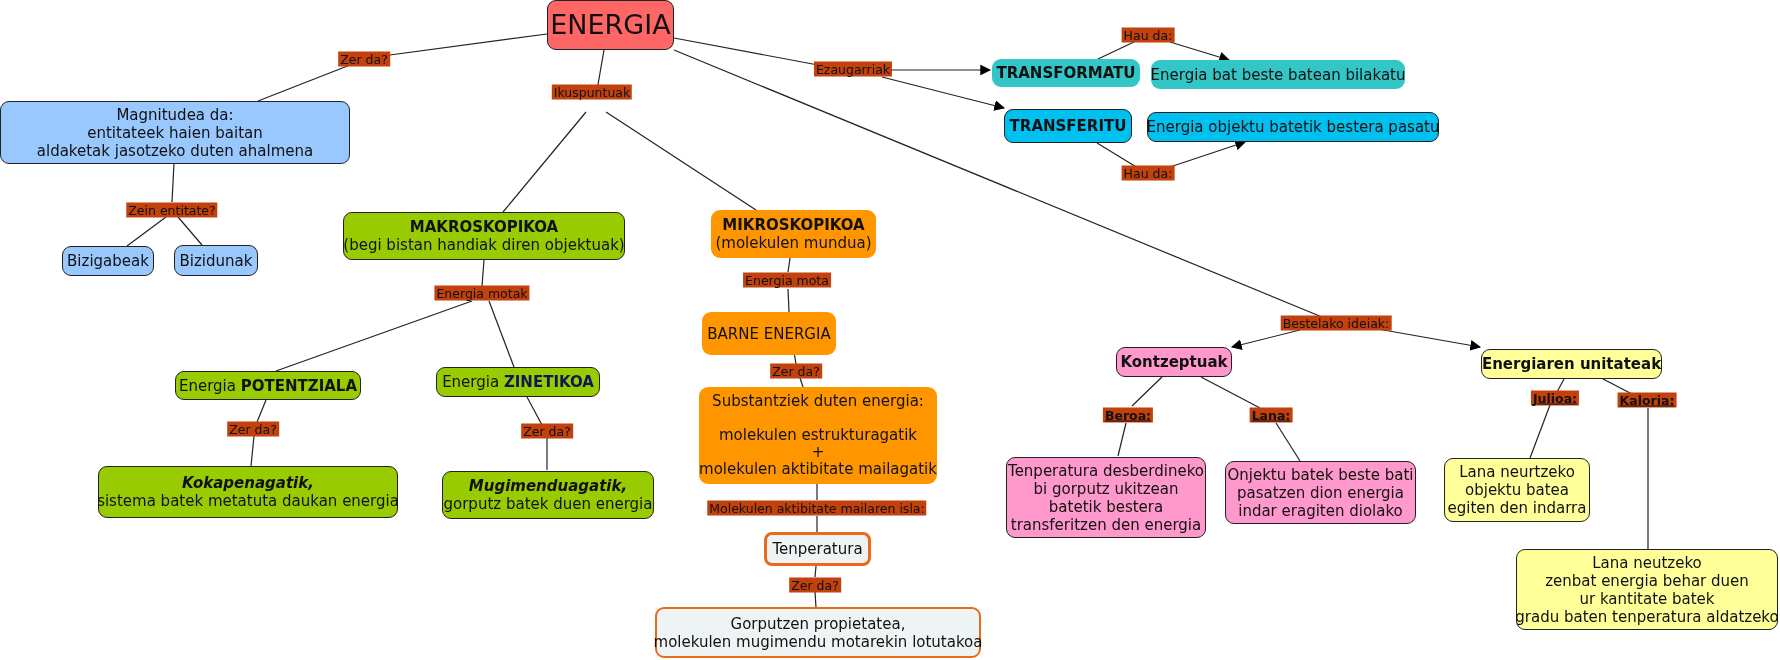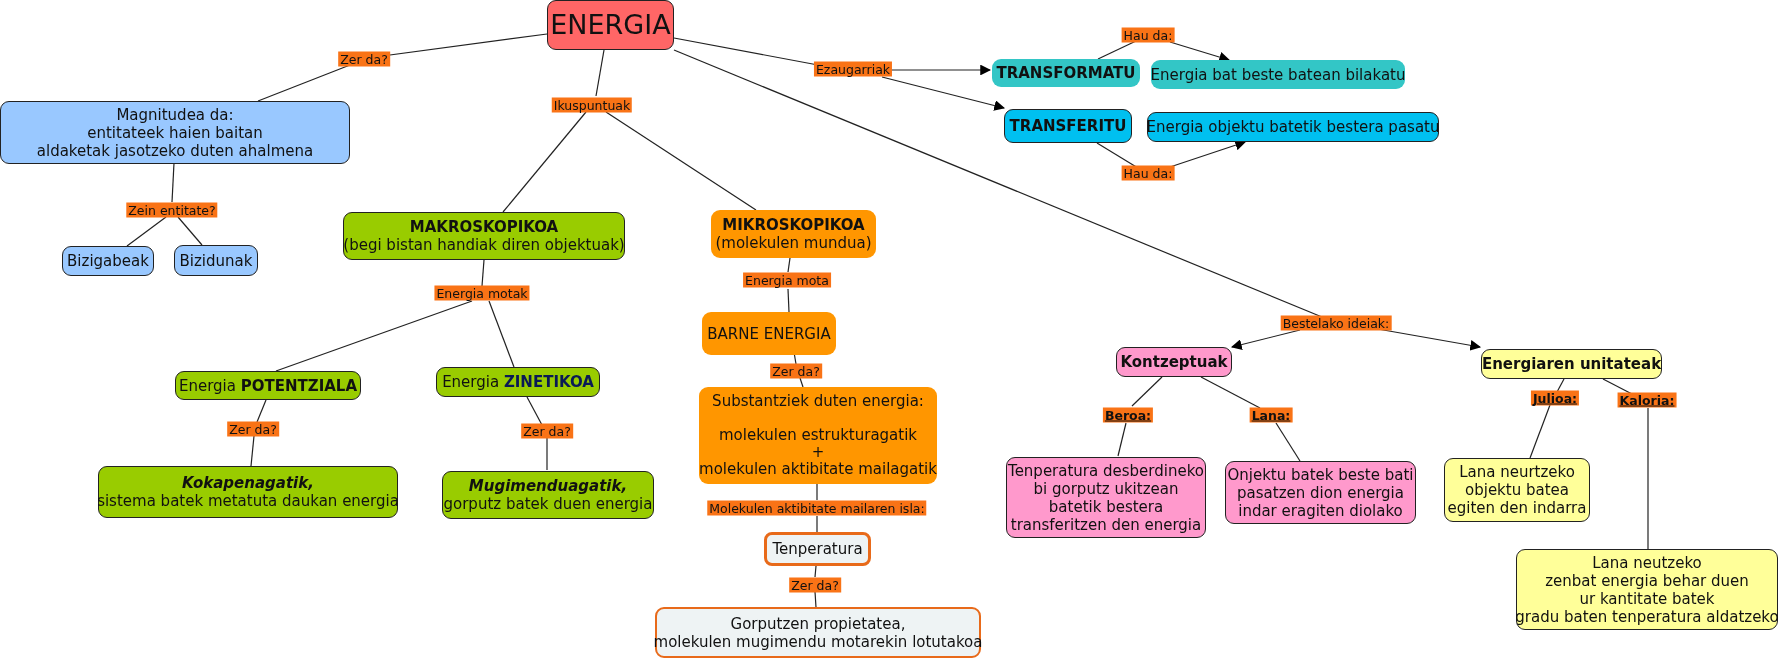--- a/index.html
+++ b/index.html
@@ -5,21 +5,21 @@
   html, body { margin:0; padding:0; background:#ffffff; }
   body { width:1780px; height:660px; position:relative; overflow:hidden;
          font-family:"DejaVu Sans", "Liberation Sans", sans-serif; color:#111; }
   #edges { position:absolute; left:0; top:0; width:1780px; height:660px; }
   .node { position:absolute; box-sizing:border-box; border-radius:9px;
           display:flex; flex-direction:column; align-items:center; justify-content:center;
           text-align:center; font-size:15px; line-height:18px; white-space:nowrap; }
   .b1 { border:1px solid #222; }
   .nob { border:none; }
   .bold { font-weight:bold; }
-  .lbl { position:absolute; font-size:12.5px; background:#f97316; padding:0 2px; white-space:nowrap;
+  .lbl { position:absolute; font-size:12.5px; background:#c2410c; padding:0 2px; white-space:nowrap;
          transform:translate(-50%,-50%); line-height:15px; }
   .lbl.u { font-weight:bold; text-decoration:underline; }
   .blue { background:#99c8ff; }
   .green { background:#99cc00; }
   .orange { background:#ff9600; }
   .teal { background:#33c6c6; }
   .cyan { background:#00c0f0; }
   .pink { background:#ff99cc; }
   .yellow { background:#ffff99; }
   .red { background:#ff6666; }
@@ -191,21 +191,21 @@
   <span>egiten den indarra</span>
 </div>
 <div class="node yellow b1" style="left:1516px;top:549px;width:262px;height:81px;">
   <span>Lana neutzeko</span>
   <span>zenbat energia behar duen</span>
   <span>ur kantitate batek</span>
   <span>gradu baten tenperatura aldatzeko</span>
 </div>
 
 <span class="lbl" style="left:364px;top:59px;">Zer da?</span>
-<span class="lbl" style="left:592px;top:105px;">Ikuspuntuak</span>
+<span class="lbl" style="left:592px;top:92px;">Ikuspuntuak</span>
 <span class="lbl" style="left:853px;top:69px;">Ezaugarriak</span>
 <span class="lbl" style="left:172px;top:210px;">Zein entitate?</span>
 <span class="lbl" style="left:482px;top:293px;">Energia motak</span>
 <span class="lbl" style="left:787px;top:280px;">Energia mota</span>
 <span class="lbl" style="left:253px;top:429px;">Zer da?</span>
 <span class="lbl" style="left:547px;top:431px;">Zer da?</span>
 <span class="lbl" style="left:796px;top:371px;">Zer da?</span>
 <span class="lbl" style="left:817px;top:508px;">Molekulen aktibitate mailaren isla:</span>
 <span class="lbl" style="left:815px;top:585px;">Zer da?</span>
 <span class="lbl" style="left:1148px;top:35px;">Hau da:</span>

